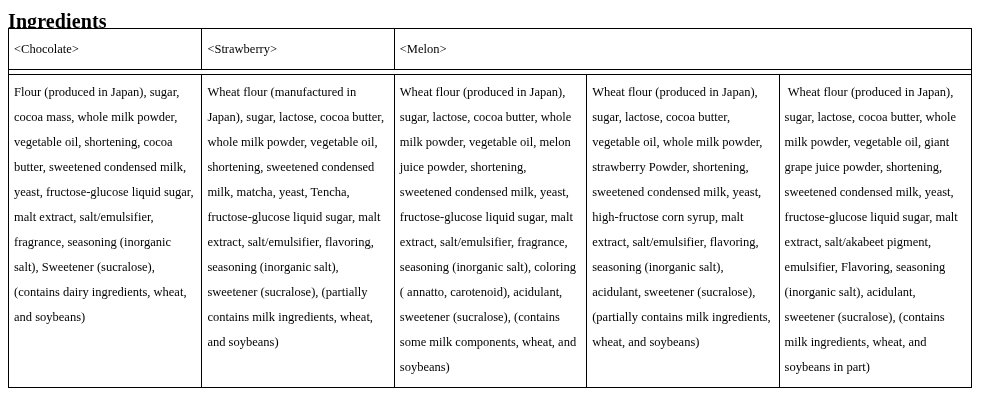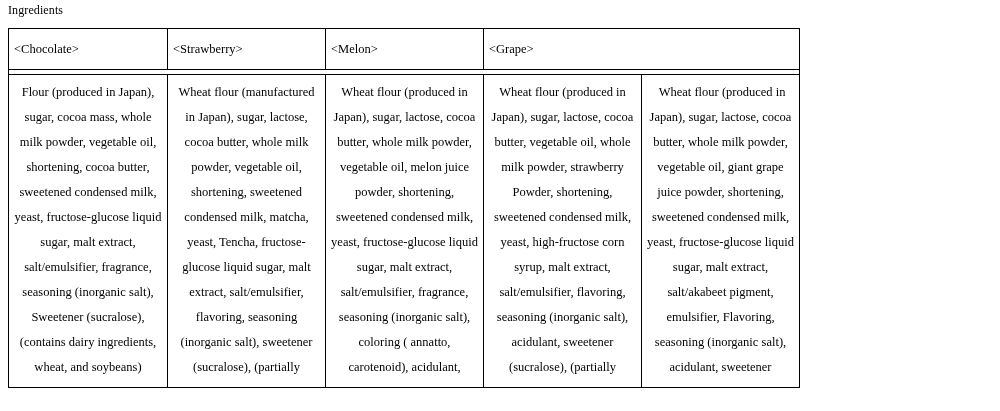--- a/index.html
+++ b/index.html
@@ -10,50 +10,49 @@
   body {
     width: 1000px;
     height: 411px;
     position: relative;
     font-family: "Liberation Serif", serif;
     color: #000000;
   }
   .doc-title {
     position: absolute;
     left: 8px;
-    top: 3px;
-    font-size: 12px;
-    font-weight: normal;
+    top: 10px;
+    font-size: 20px;
+    font-weight: bold;
     letter-spacing: 0.1px;
   }
   .ingredients-table {
     position: absolute;
     left: 8px;
     top: 28px;
-    width: 792px;
+    width: 964px;
     border: 1.5px solid #000000;
     box-sizing: border-box;
     background: #ffffff;
   }
   .row {
     display: grid;
     grid-template-columns: repeat(5, 1fr);
   }
   .header-row {
     height: 40px;
     border-bottom: 1.4px solid #000000;
   }
   .row-gap {
     height: 4px;
     background: #ffffff;
   }
   .body-row {
     border-top: 1.4px solid #000000;
     height: 312px;
-    text-align: center;
   }
   .cell {
     box-sizing: border-box;
     overflow: hidden;
   }
   .cell + .cell {
     border-left: 1.4px solid #000000;
   }
   .header-cell {
     display: flex;
@@ -72,21 +71,20 @@
 <body>
 
 <div class="doc-title">Ingredients</div>
 
 <div class="ingredients-table">
 
   <div class="row header-row">
     <div class="cell header-cell">&lt;Chocolate&gt;</div>
     <div class="cell header-cell">&lt;Strawberry&gt;</div>
     <div class="cell header-cell">&lt;Melon&gt;</div>
-    <div class="cell header-cell">&lt;Grape&gt;</div>
   </div>
 
   <div class="row-gap"></div>
 
   <div class="row body-row">
     <div class="cell body-cell">Flour (produced in Japan), sugar, cocoa mass, whole milk powder, vegetable oil, shortening, cocoa butter, sweetened condensed milk, yeast, fructose-glucose liquid sugar, malt extract, salt/emulsifier, fragrance, seasoning (inorganic salt), Sweetener (sucralose), (contains dairy ingredients, wheat, and soybeans)</div>
     <div class="cell body-cell">Wheat flour (manufactured in Japan), sugar, lactose, cocoa butter, whole milk powder, vegetable oil, shortening, sweetened condensed milk, matcha, yeast, Tencha, fructose-glucose liquid sugar, malt extract, salt/emulsifier, flavoring, seasoning (inorganic salt), sweetener (sucralose), (partially contains milk ingredients, wheat, and soybeans)</div>
     <div class="cell body-cell">Wheat flour (produced in Japan), sugar, lactose, cocoa butter, whole milk powder, vegetable oil, melon juice powder, shortening, sweetened condensed milk, yeast, fructose-glucose liquid sugar, malt extract, salt/emulsifier, fragrance, seasoning (inorganic salt), coloring ( annatto, carotenoid), acidulant, sweetener (sucralose), (contains some milk components, wheat, and soybeans)</div>
     <div class="cell body-cell">Wheat flour (produced in Japan), sugar, lactose, cocoa butter, vegetable oil, whole milk powder, strawberry Powder, shortening, sweetened condensed milk, yeast, high-fructose corn syrup, malt extract, salt/emulsifier, flavoring, seasoning (inorganic salt), acidulant, sweetener (sucralose), (partially contains milk ingredients, wheat, and soybeans)</div>
     <div class="cell body-cell"> Wheat flour (produced in Japan), sugar, lactose, cocoa butter, whole milk powder, vegetable oil, giant grape juice powder, shortening, sweetened condensed milk, yeast, fructose-glucose liquid sugar, malt extract, salt/akabeet pigment, emulsifier, Flavoring, seasoning (inorganic salt), acidulant, sweetener (sucralose), (contains milk ingredients, wheat, and soybeans in part)</div>

